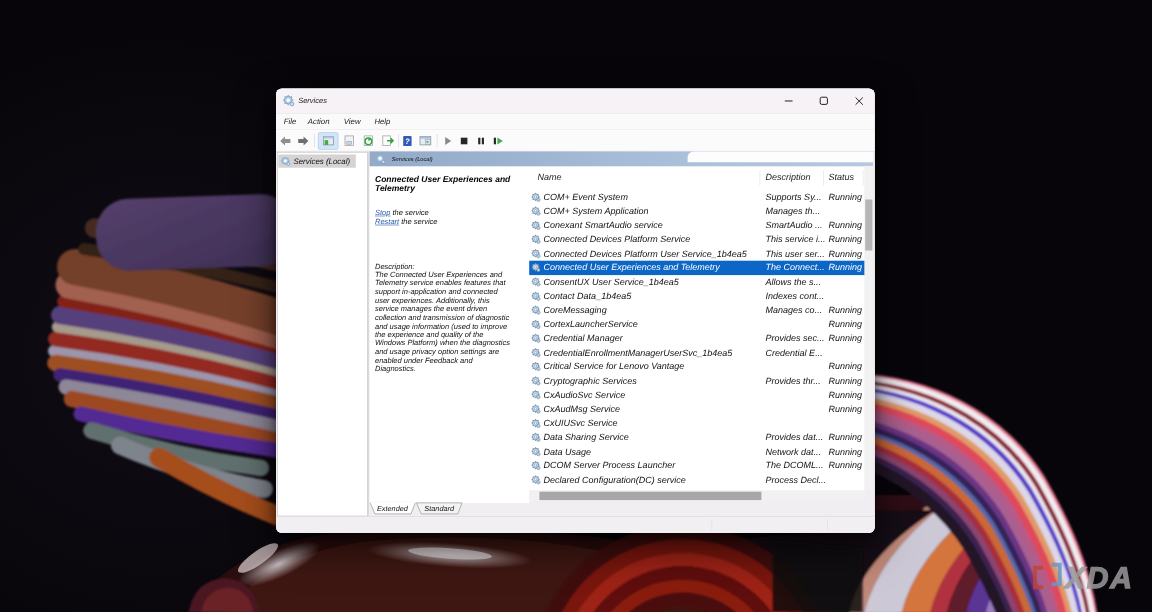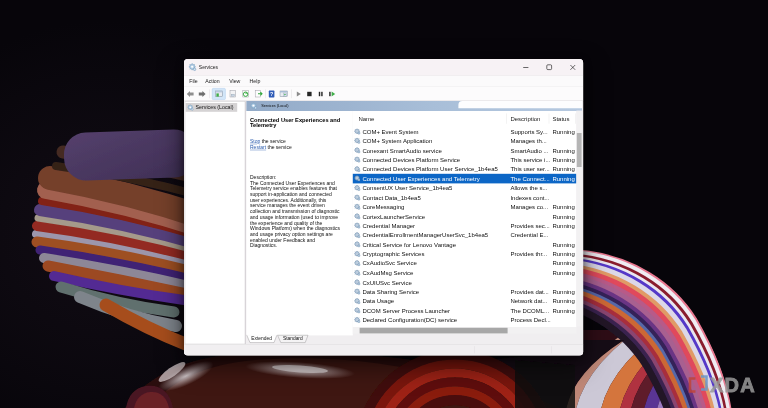--- a/index.html
+++ b/index.html
@@ -1,17 +1,17 @@
 <!DOCTYPE html>
 <html><head><meta charset="utf-8">
 <style>
 * { margin:0; padding:0; box-sizing:border-box; }
 html,body { width:768px; height:408px; overflow:hidden; background:#060408;
   font-family:"Liberation Sans", sans-serif; }
-#stage { position:relative; width:768px; height:408px; overflow:hidden; }
+#stage { position:relative; width:768px; height:408px; overflow:hidden;font-style:italic; }
 #wall { position:absolute; left:0; top:0; }
 
 #win { position:absolute; left:183.5px; top:58.75px; width:399px; height:296.5px;
   border-radius:4px; box-shadow:0 10px 26px rgba(0,0,0,.6), 0 2px 8px rgba(0,0,0,.45);
   background:#f0eef0; }
 #winscale { position:absolute; left:0; top:0; width:997.5px; height:741.25px;
   transform:scale(0.4); transform-origin:0 0; background:#f0eef0; border-radius:10px;
   overflow:hidden; }
 
 #titlebar { position:absolute; left:0; top:0; width:100%; height:41px; background:#f7f2f5; }

